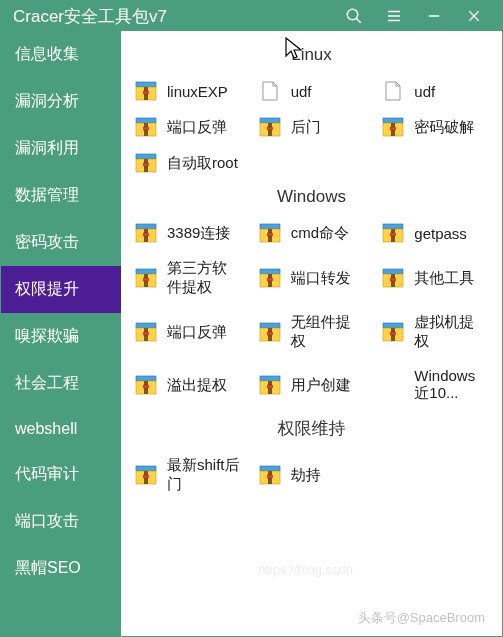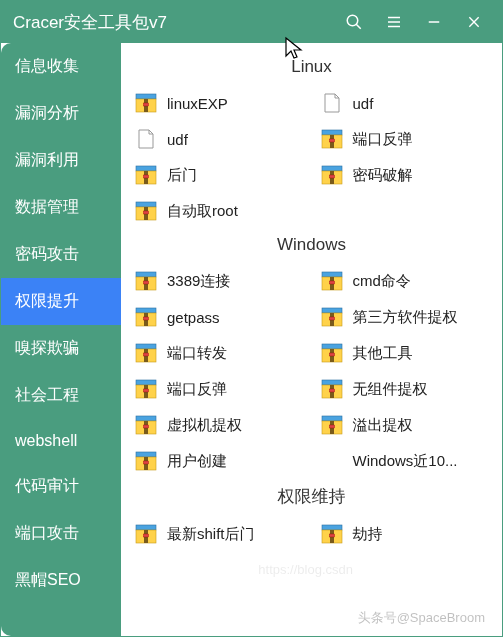--- a/index.html
+++ b/index.html
@@ -1,28 +1,28 @@
 <!DOCTYPE html>
 <html><head>
 <meta charset="utf-8">
 <style>
 * { box-sizing: border-box; margin: 0; padding: 0; }
 body { width: 503px; height: 637px; font-family: "Microsoft YaHei", Arial, sans-serif; background: #fff; overflow: hidden; }
 .window { width: 503px; height: 637px; display: flex; flex-direction: column; border: 1px solid #4a9d7f; }
-.titlebar { height: 42px; background: #4a9d7f; color: #fff; display: flex; align-items: center; padding: 0 8px 0 12px; font-size: 17px; }
+.titlebar { height: 30px; background: #4a9d7f; color: #fff; display: flex; align-items: center; padding: 0 8px 0 12px; font-size: 17px; }
 .titlebar .title { flex: 1; }
 .titlebar .tb-icon { width: 40px; height: 38px; display: flex; align-items: center; justify-content: center; cursor: pointer; }
 .titlebar .tb-icon svg { stroke: #fff; }
-.body { flex: 1; display: flex; overflow: hidden; border-radius: 10px; }
+.body { flex: 1; display: flex; overflow: hidden; }
 .sidebar { width: 120px; background: #4a9d7f; color: #fff; display: flex; flex-direction: column; }
 .sidebar-item { padding: 13px 14px; font-size: 16px; cursor: pointer; }
-.sidebar-item.active { background: #3b82f6; }
+.sidebar-item.active { background: #4c1d95; }
 .content { flex: 1; background: #fff; padding: 8px 10px; overflow: hidden; }
 .section-title { text-align: center; font-size: 17px; color: #333; padding: 6px 0 8px; }
-.grid { display: grid; grid-template-columns: 1fr 1fr; column-gap: 10px; }
+.grid { display: grid; grid-template-columns: 1fr 1fr 1fr; column-gap: 10px; }
 .item { display: flex; align-items: center; padding: 8px 4px; font-size: 15px; color: #222; cursor: pointer; }
 .item .icon { width: 22px; height: 20px; margin-right: 10px; flex-shrink: 0; }
 .cursor { position: absolute; left: 284px; top: 36px; pointer-events: none; }
 .watermark { position: absolute; right: 18px; bottom: 10px; font-size: 13px; color: rgba(0,0,0,0.25); text-align: right; }
 .watermark2 { position: absolute; right: 150px; bottom: 60px; font-size: 13px; color: rgba(0,0,0,0.08); }
 </style>
 </head>
 <body>
 
 <div class="window">

